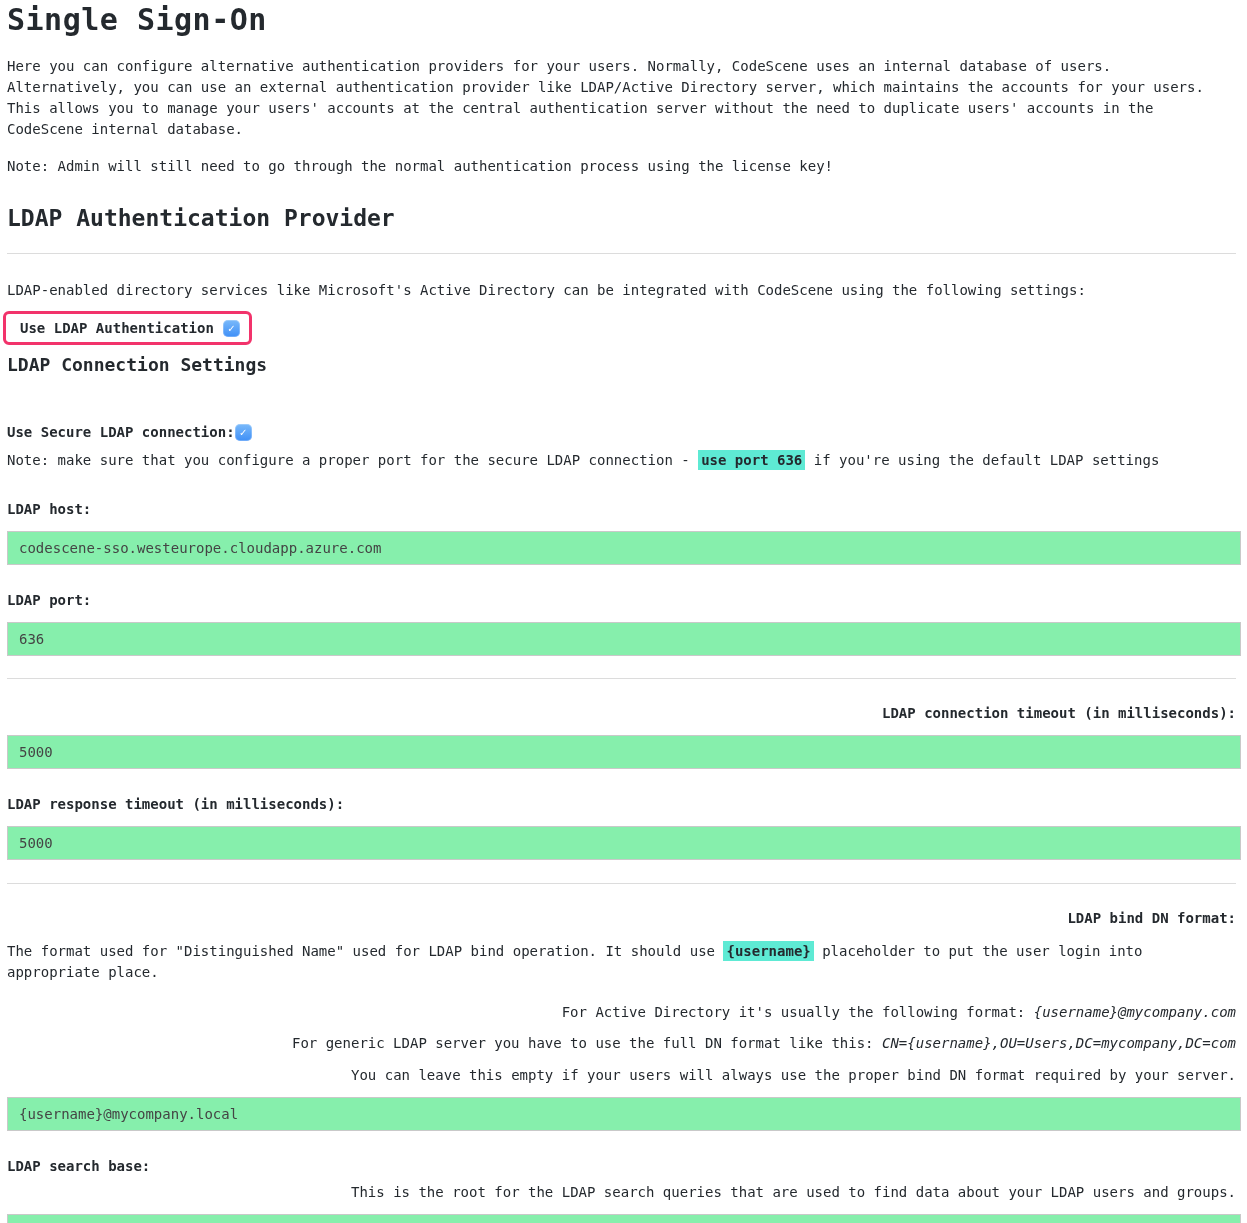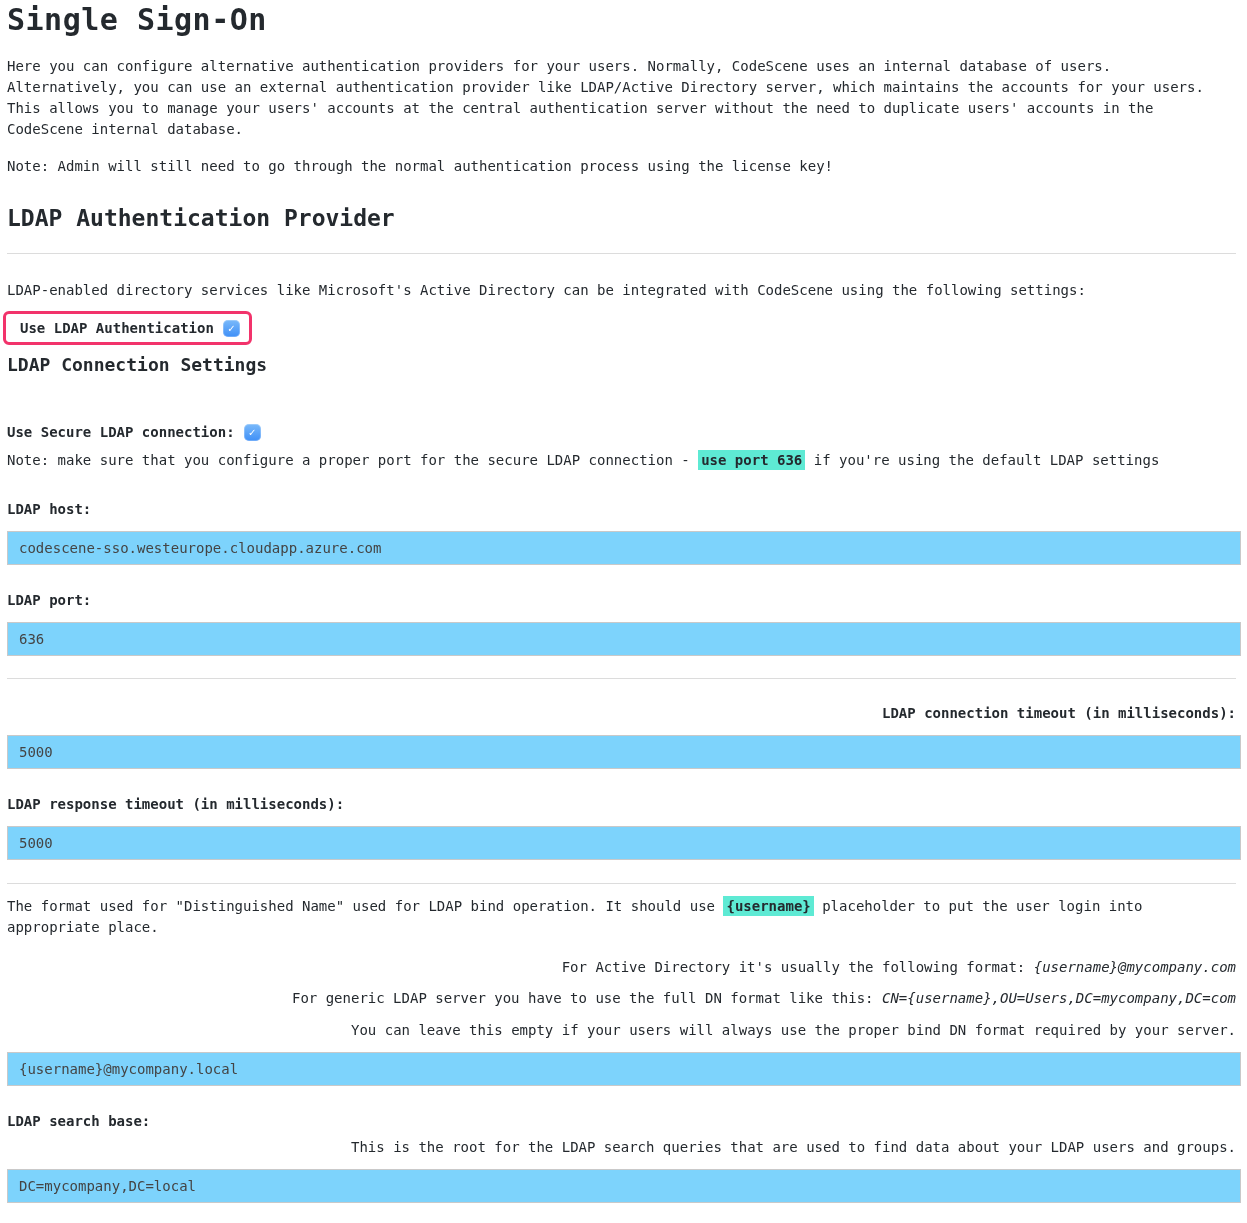--- a/index.html
+++ b/index.html
@@ -49,21 +49,21 @@
   .field-label.tight { margin-top: 24px; text-align: right; }
 
   input.text-input {
     display: block;
     margin-top: 11px;
     width: 1234px;
     height: 32px;
     box-sizing: border-box;
     border: 1px solid #c9c9c9;
     border-radius: 0;
-    background: #7dd3fc;
+    background: #86efac;
     font-family: "DejaVu Sans Mono", monospace;
     font-size: 14px;
     color: #444444;
     padding: 16px 11px;
     outline: none;
   }
 
   .checkbox {
     display: inline-flex;
     width: 17px;
@@ -79,21 +79,20 @@
     box-shadow: 0 0 0 1px rgba(255,255,255,0.25) inset;
     cursor: pointer;
     user-select: none;
   }
 
   .checkbox-row {
     margin-top: 45px;
     line-height: 21px;
     display: flex;
     align-items: center;
-    gap: 9px;
   }
   .checkbox-row .field-label { margin: 0; }
 
   .annotation-box {
     display: inline-flex;
     align-items: center;
     gap: 9px;
     margin: 10px 0 0 -4px;
     border: 3px solid #f2336b;
     border-radius: 6px;
@@ -160,20 +159,21 @@
   <hr class="rule" style="margin-top:22px;">
 
   <div class="field-label tight">LDAP connection timeout (in milliseconds):</div>
   <input class="text-input" type="text" value="5000" style="">
 
   <div class="field-label">LDAP response timeout (in milliseconds):</div>
   <input class="text-input" type="text" value="5000" style="">
 
   <hr class="rule" style="margin-top:23px;">
 
+  <div class="field-label tight">LDAP bind DN format:</div>
 
   <p class="desc-line"><span>The format used for "Distinguished Name" used for LDAP bind operation. It should use </span><mark class="hl">{username}</mark><span> placeholder to put the user login into appropriate place.</span></p>
 
   <p class="example-line first"><span>For Active Directory it's usually the following format: </span><span class="italic">{username}@mycompany.com</span></p>
 
   <p class="example-line"><span>For generic LDAP server you have to use the full DN format like this: </span><span class="italic">CN={username},OU=Users,DC=mycompany,DC=com</span></p>
 
   <p class="example-line" style="margin-top:11px;">You can leave this empty if your users will always use the proper bind DN format required by your server.</p>
 
   <input class="text-input input-gap" type="text" value="{username}@mycompany.local" style="">

